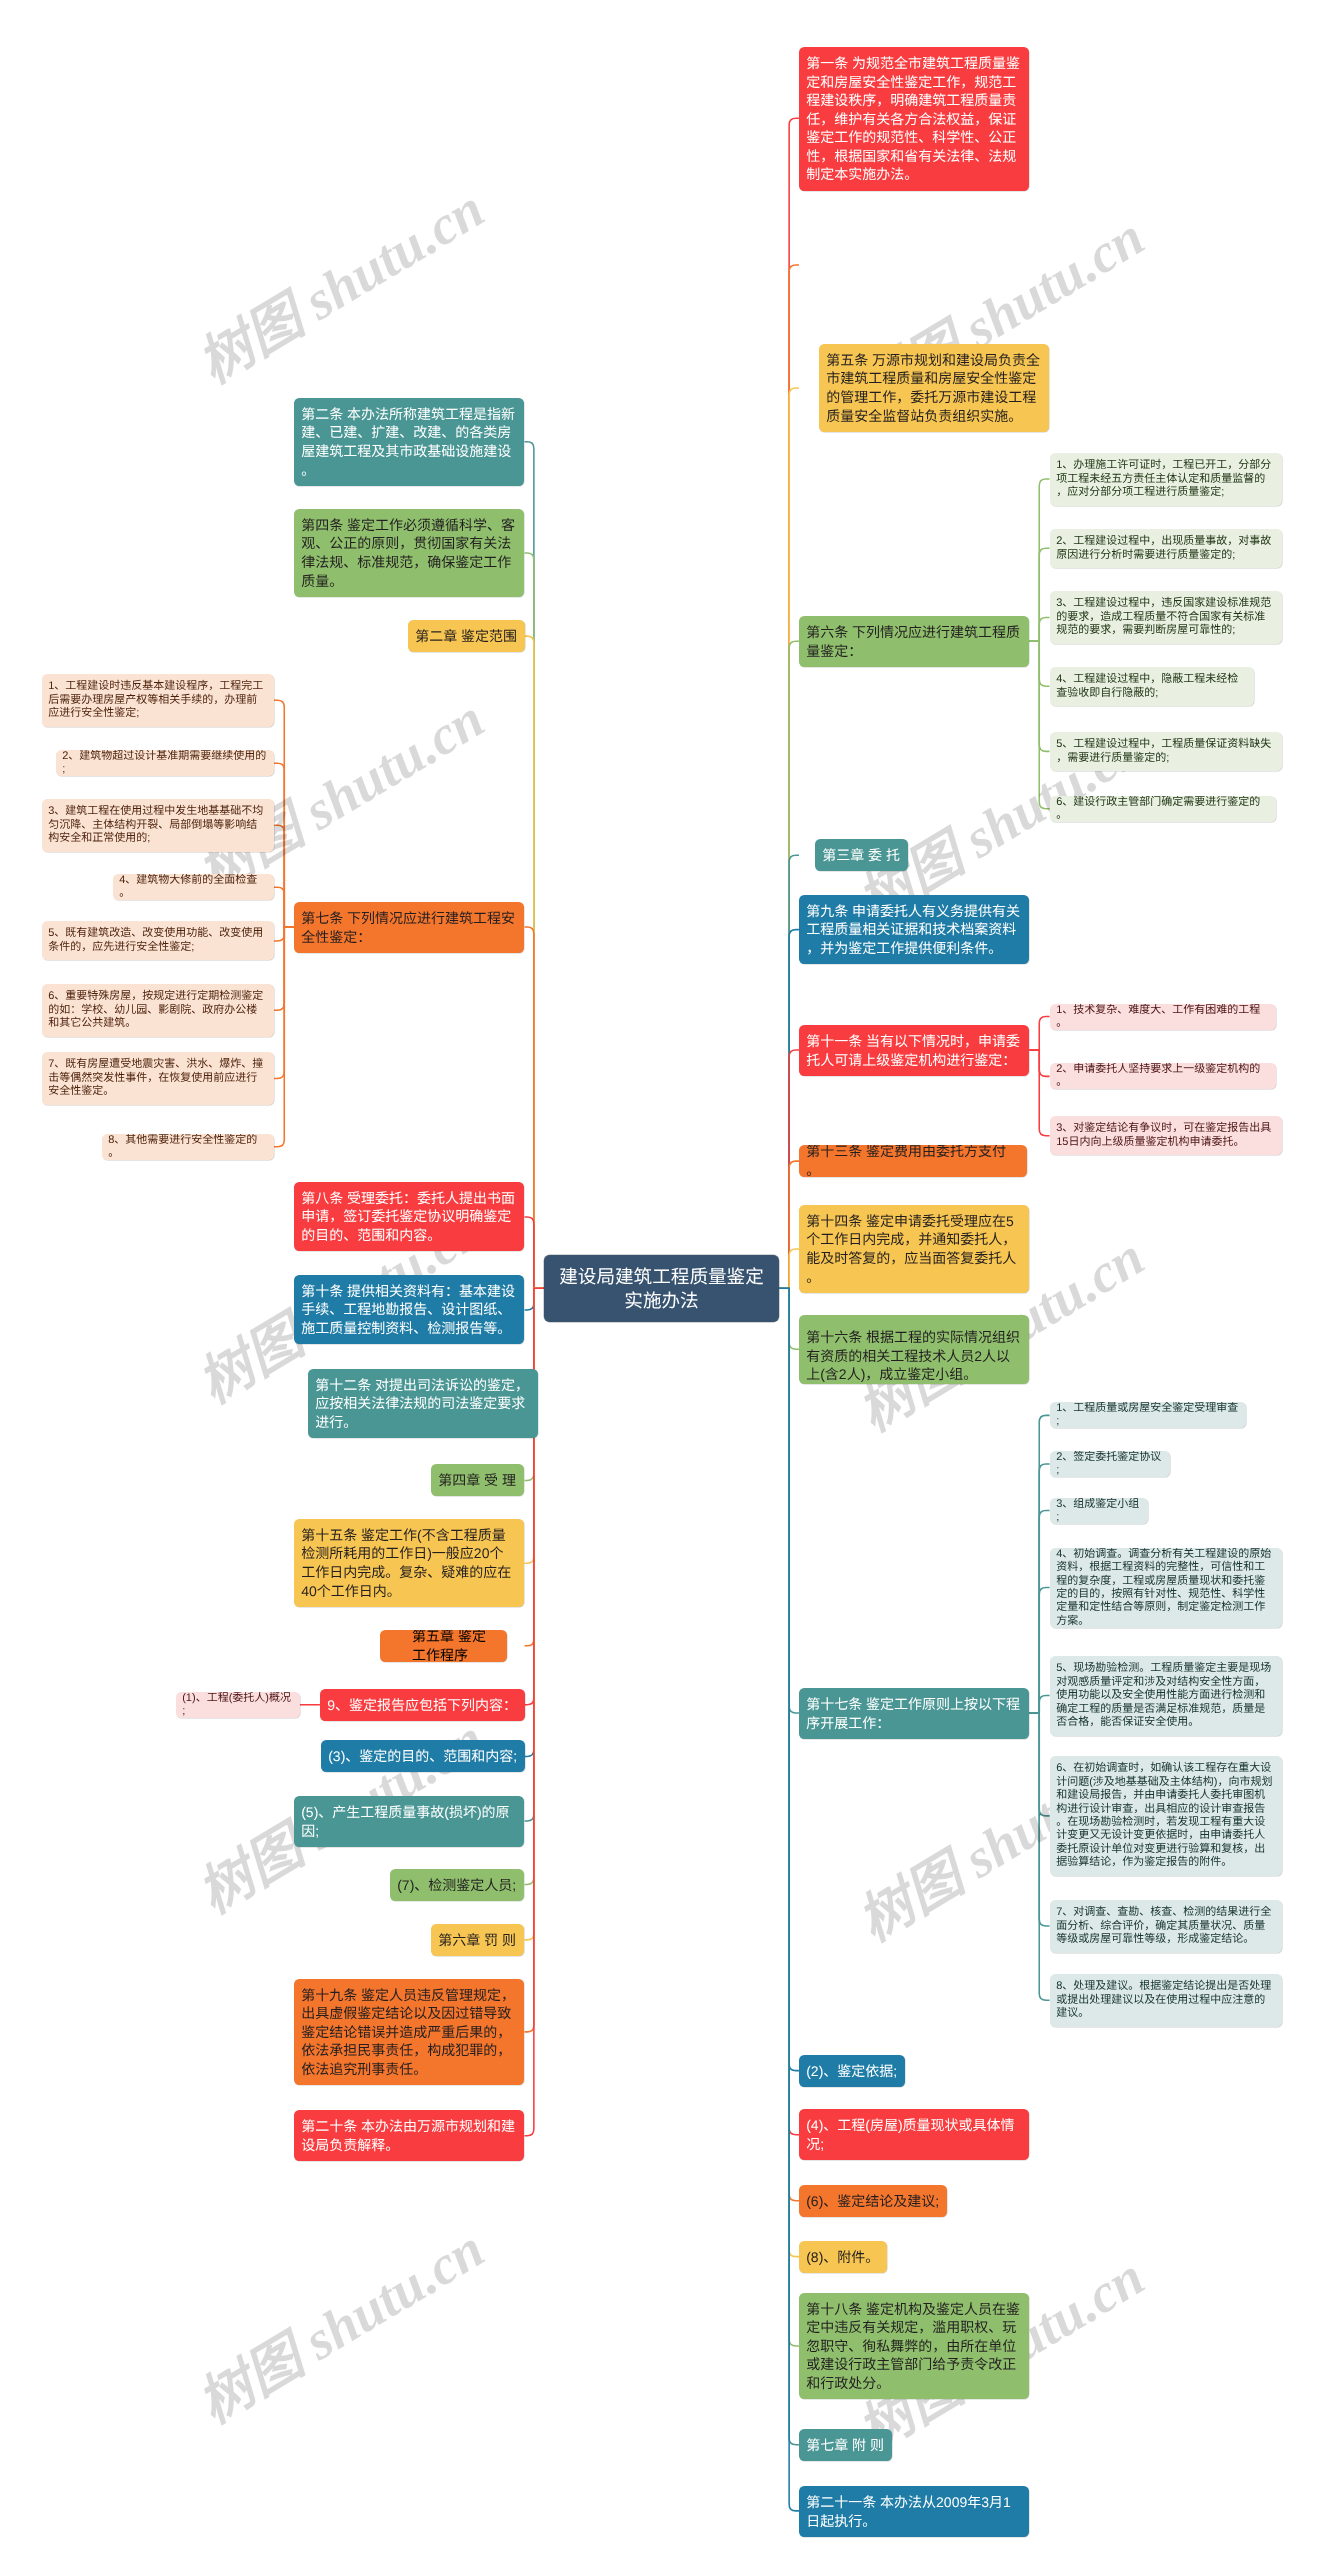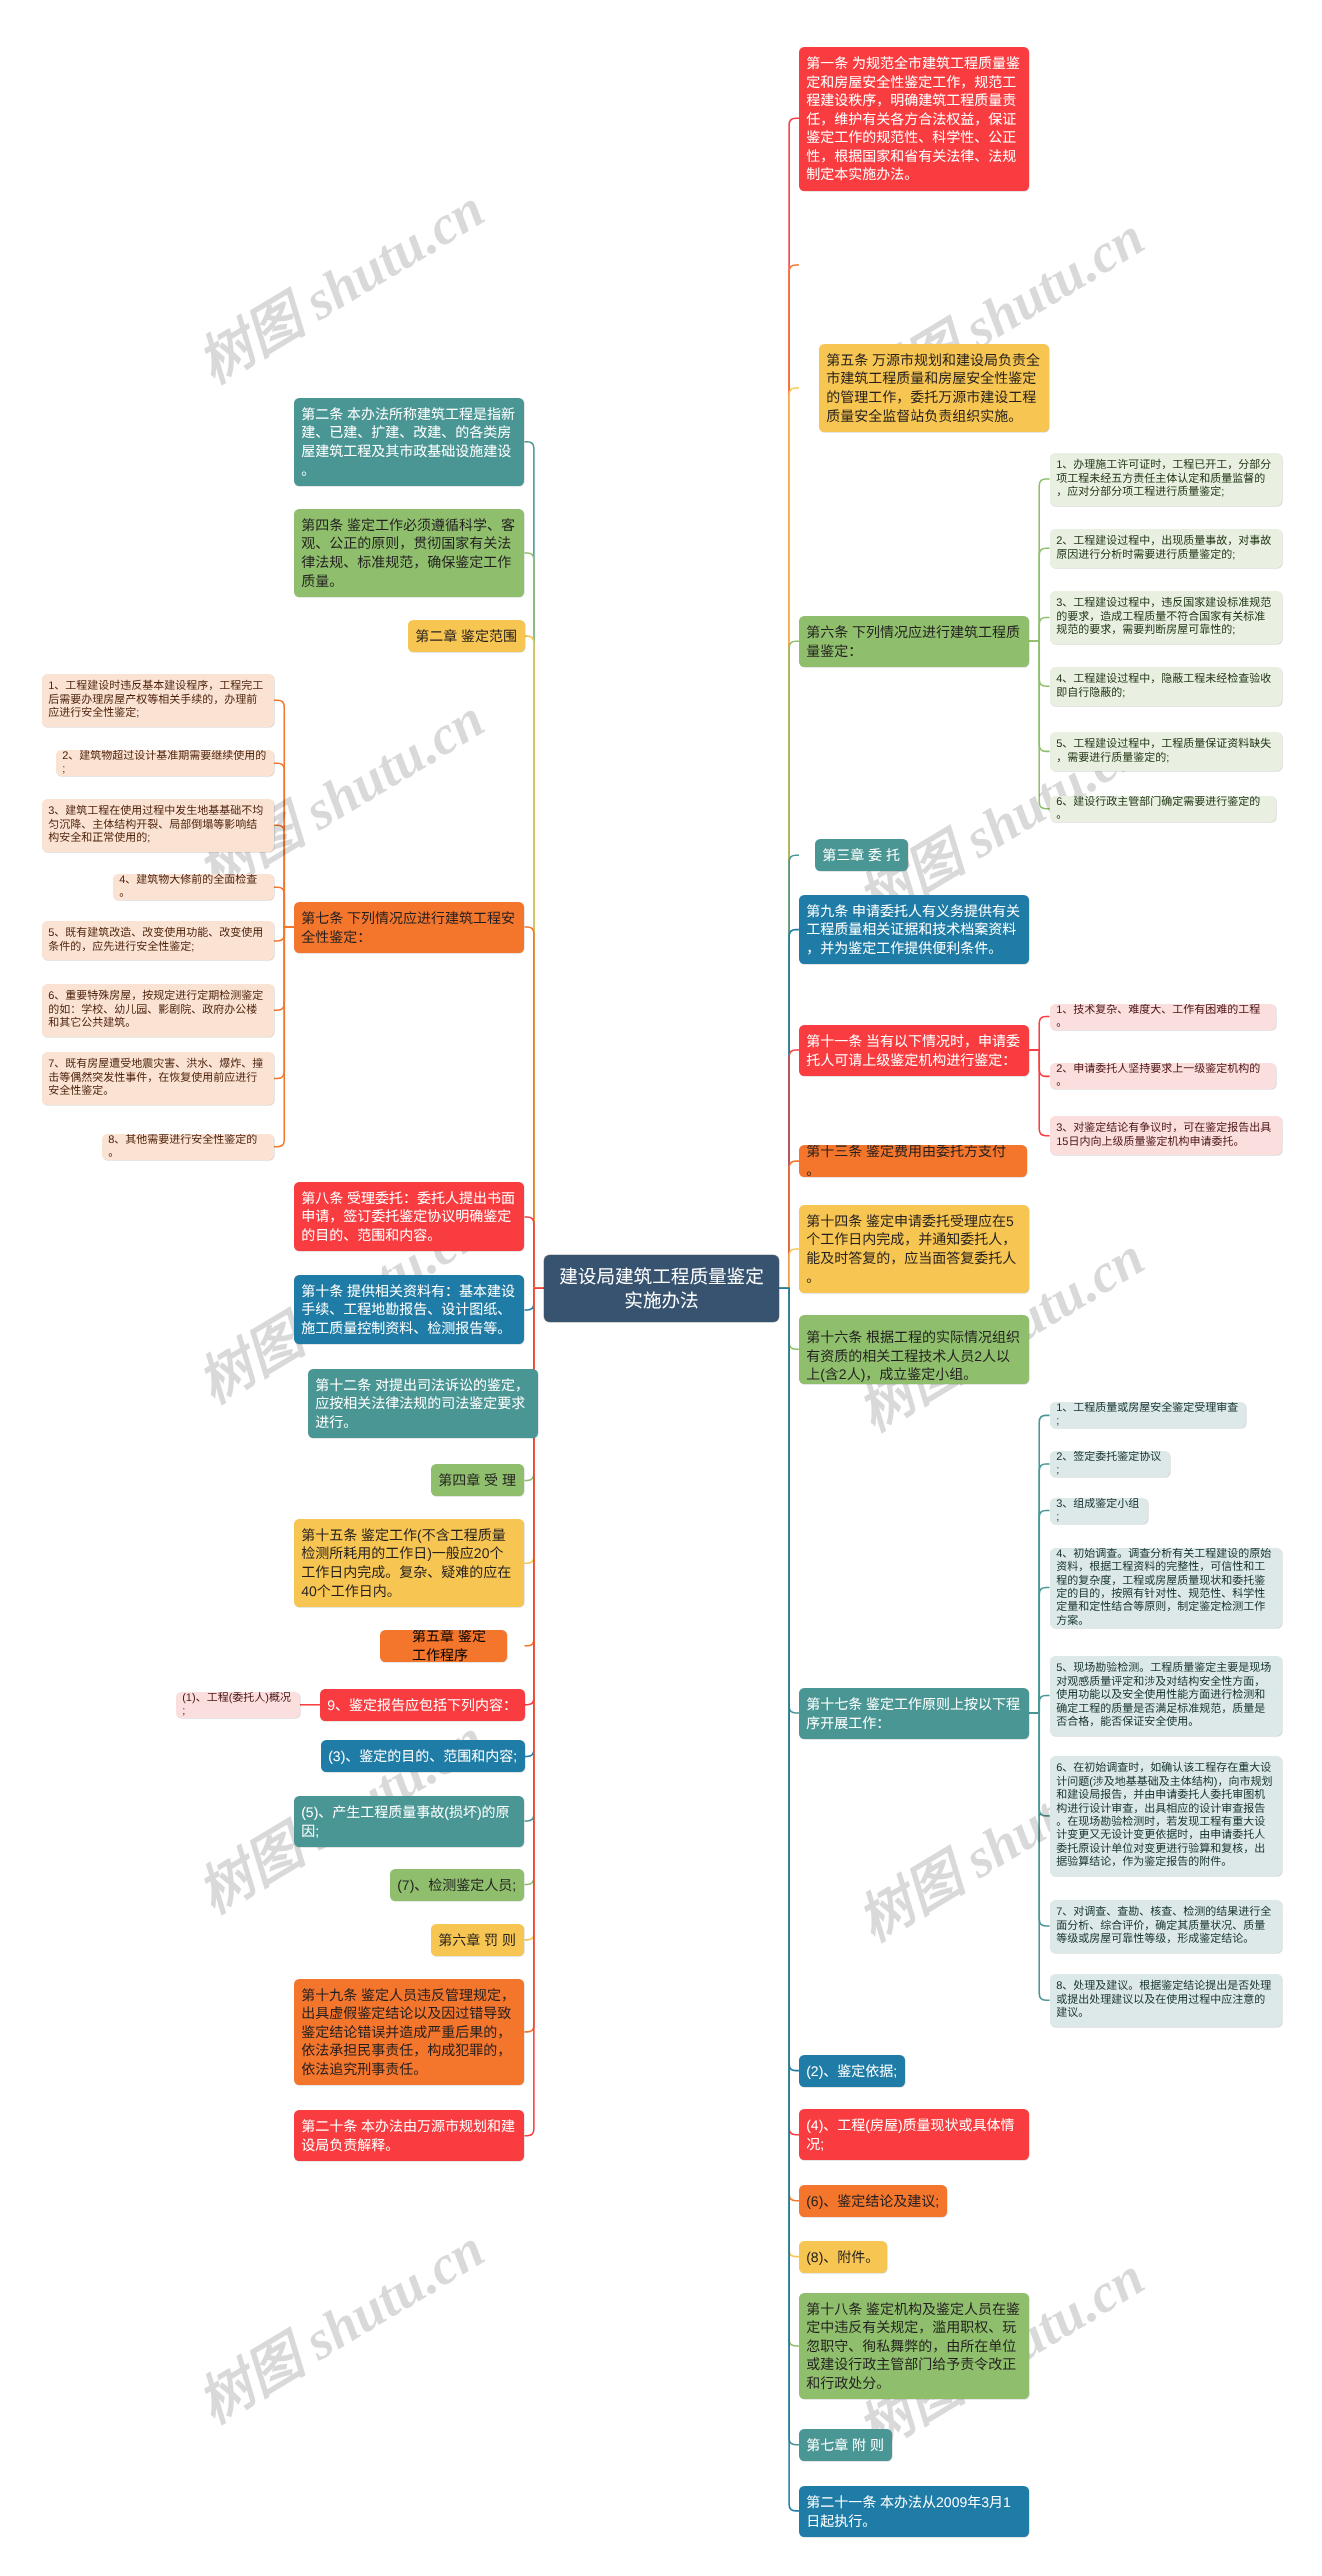--- a/index.html
+++ b/index.html
@@ -113,21 +113,21 @@
     </div>
 <div class="node n2" style="left:1050px;top:453px;width:232px;height:53px;background:#e9f0e2;color:#1c3110;">
       <span class="tx">1、办理施工许可证时，工程已开工，分部分项工程未经五方责任主体认定和质量监督的，应对分部分项工程进行质量鉴定;</span>
     </div>
 <div class="node n2" style="left:1050px;top:529px;width:232px;height:39px;background:#e9f0e2;color:#1c3110;">
       <span class="tx">2、工程建设过程中，出现质量事故，对事故原因进行分析时需要进行质量鉴定的;</span>
     </div>
 <div class="node n2" style="left:1050px;top:591px;width:232px;height:53px;background:#e9f0e2;color:#1c3110;">
       <span class="tx">3、工程建设过程中，违反国家建设标准规范的要求，造成工程质量不符合国家有关标准规范的要求，需要判断房屋可靠性的;</span>
     </div>
-<div class="node n2" style="left:1050px;top:667px;width:232px;height:39px;background:#e9f0e2;color:#1c3110;">
+<div class="node n2" style="left:1050px;top:667px;width:204px;height:39px;background:#e9f0e2;color:#1c3110;">
       <span class="tx">4、工程建设过程中，隐蔽工程未经检查验收即自行隐蔽的;</span>
     </div>
 <div class="node n2" style="left:1050px;top:732px;width:232px;height:39px;background:#e9f0e2;color:#1c3110;">
       <span class="tx">5、工程建设过程中，工程质量保证资料缺失，需要进行质量鉴定的;</span>
     </div>
 <div class="node n2" style="left:1050px;top:796px;width:226px;height:26px;background:#e9f0e2;color:#1c3110;">
       <span class="tx">6、建设行政主管部门确定需要进行鉴定的。</span>
     </div>
 <div class="node n1" style="left:799px;top:839px;width:93px;height:32px;background:#4a9694;color:#ffffff;margin-left:16px;">
       <span class="tx">第三章 委 托</span>

